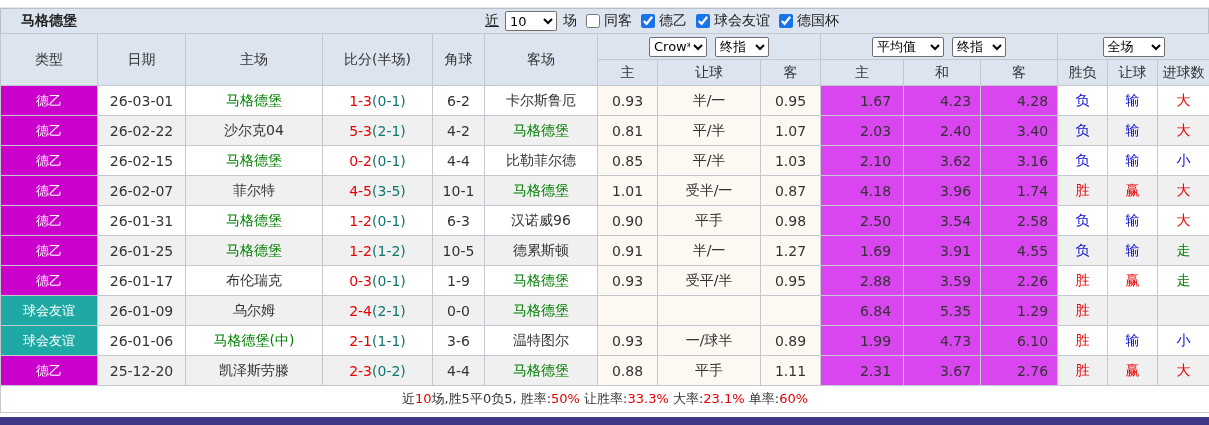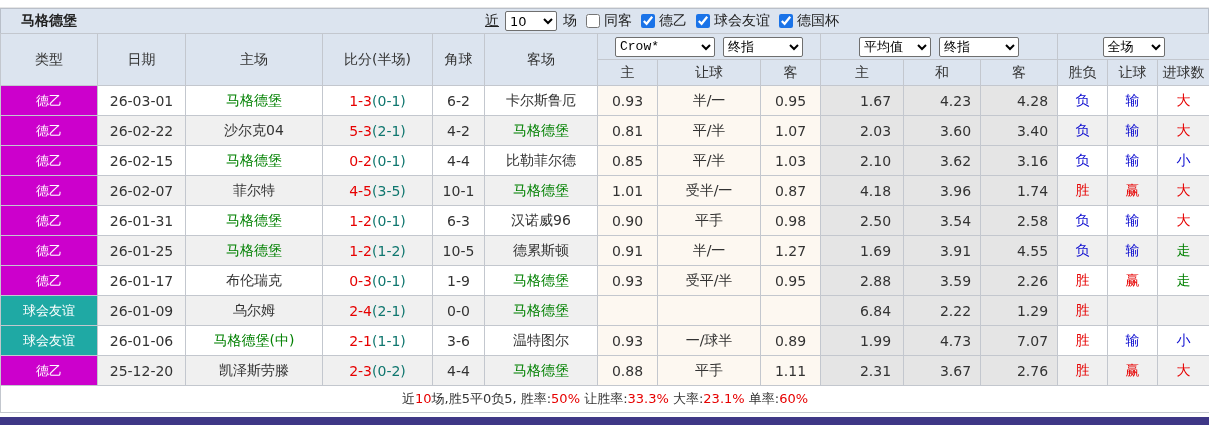--- a/index.html
+++ b/index.html
@@ -26,31 +26,31 @@
 
   
   table { border-collapse: collapse; table-layout: fixed; width: 1209px; font-size: 14px; color: #333; }
   th, td { border: 1px solid #c3c7ce; text-align: center; overflow: hidden; white-space: nowrap; }
   thead th { background: #dce4ef; font-weight: normal; height: 26px; }
   thead tr.selrow th { height: 26px; }
   tbody td { height: 30px; background: #fff; }
   tbody tr.alt td { background: #f0f0f0; }
   td.comp { color: #fff; font-size: 13px; }
   td.cream, tr.alt td.cream { background: #fdf8f1; }
-  td.avgc,  tr.alt td.avgc  { background: #e5e5e5; padding-left: 27px; }
+  td.avgc,  tr.alt td.avgc  { background: #d946ef; padding-left: 27px; }
   .self { color: #008000; }
   .red   { color: #e60000; }
   .blue  { color: #0b0bd0; }
   .green { color: #008000; }
   .dark  { color: #333; }
   .half  { color: #0f766e; }
   tfoot td { height: 27px; background: #fff; font-size: 13px; }
   .sel-wrap { display: flex; justify-content: center; gap: 8px; align-items: center; }
-  .sel-crow { width: 100px; font-family: Liberation Mono, monospace; }
-  .sel-zz   { width: 80px; }
+  .sel-crow { width: 58px; }
+  .sel-zz   { width: 54px; }
   .sel-avg  { width: 72px; }
   .sel-full { width: 62px; }
 
   .navy-bar { height: 10px; background: #3e3786; margin-top: 4px; }
 </style>
 </head>
 <body>
 
 <div class="page">
   <div class="top-strip"></div>
@@ -152,21 +152,21 @@
           <td class="comp" style="background: rgb(204, 0, 204);">德乙</td>
           <td>26-02-22</td>
           <td>沙尔克04</td>
           <td><span class="red">5-3</span><span class="half">(2-1)</span></td>
           <td>4-2</td>
           <td class="self">马格德堡</td>
           <td class="cream">0.81</td>
           <td class="cream">平/半</td>
           <td class="cream">1.07</td>
           <td class="avgc">2.03</td>
-          <td class="avgc">3.60</td>
+          <td class="avgc">2.40</td>
           <td class="avgc">3.40</td>
           <td class="blue">负</td>
           <td class="blue">输</td>
           <td class="red">大</td>
         </tr>
         <tr>
           <td class="comp" style="background: rgb(204, 0, 204);">德乙</td>
           <td>26-02-15</td>
           <td class="self">马格德堡</td>
           <td><span class="red">0-2</span><span class="half">(0-1)</span></td>
@@ -254,39 +254,39 @@
           <td class="comp" style="background: rgb(31, 169, 164);">球会友谊</td>
           <td>26-01-09</td>
           <td>乌尔姆</td>
           <td><span class="red">2-4</span><span class="half">(2-1)</span></td>
           <td>0-0</td>
           <td class="self">马格德堡</td>
           <td class="cream"></td>
           <td class="cream"></td>
           <td class="cream"></td>
           <td class="avgc">6.84</td>
-          <td class="avgc">2.22</td>
+          <td class="avgc">5.35</td>
           <td class="avgc">1.29</td>
           <td class="red">胜</td>
           <td class="dark"></td>
           <td class="dark"></td>
         </tr>
         <tr>
           <td class="comp" style="background: rgb(31, 169, 164);">球会友谊</td>
           <td>26-01-06</td>
           <td class="self">马格德堡(中)</td>
           <td><span class="red">2-1</span><span class="half">(1-1)</span></td>
           <td>3-6</td>
           <td>温特图尔</td>
           <td class="cream">0.93</td>
           <td class="cream">一/球半</td>
           <td class="cream">0.89</td>
           <td class="avgc">1.99</td>
           <td class="avgc">4.73</td>
-          <td class="avgc">7.07</td>
+          <td class="avgc">6.10</td>
           <td class="red">胜</td>
           <td class="blue">输</td>
           <td class="blue">小</td>
         </tr>
         <tr class="alt">
           <td class="comp" style="background: rgb(204, 0, 204);">德乙</td>
           <td>25-12-20</td>
           <td>凯泽斯劳滕</td>
           <td><span class="red">2-3</span><span class="half">(0-2)</span></td>
           <td>4-4</td>

